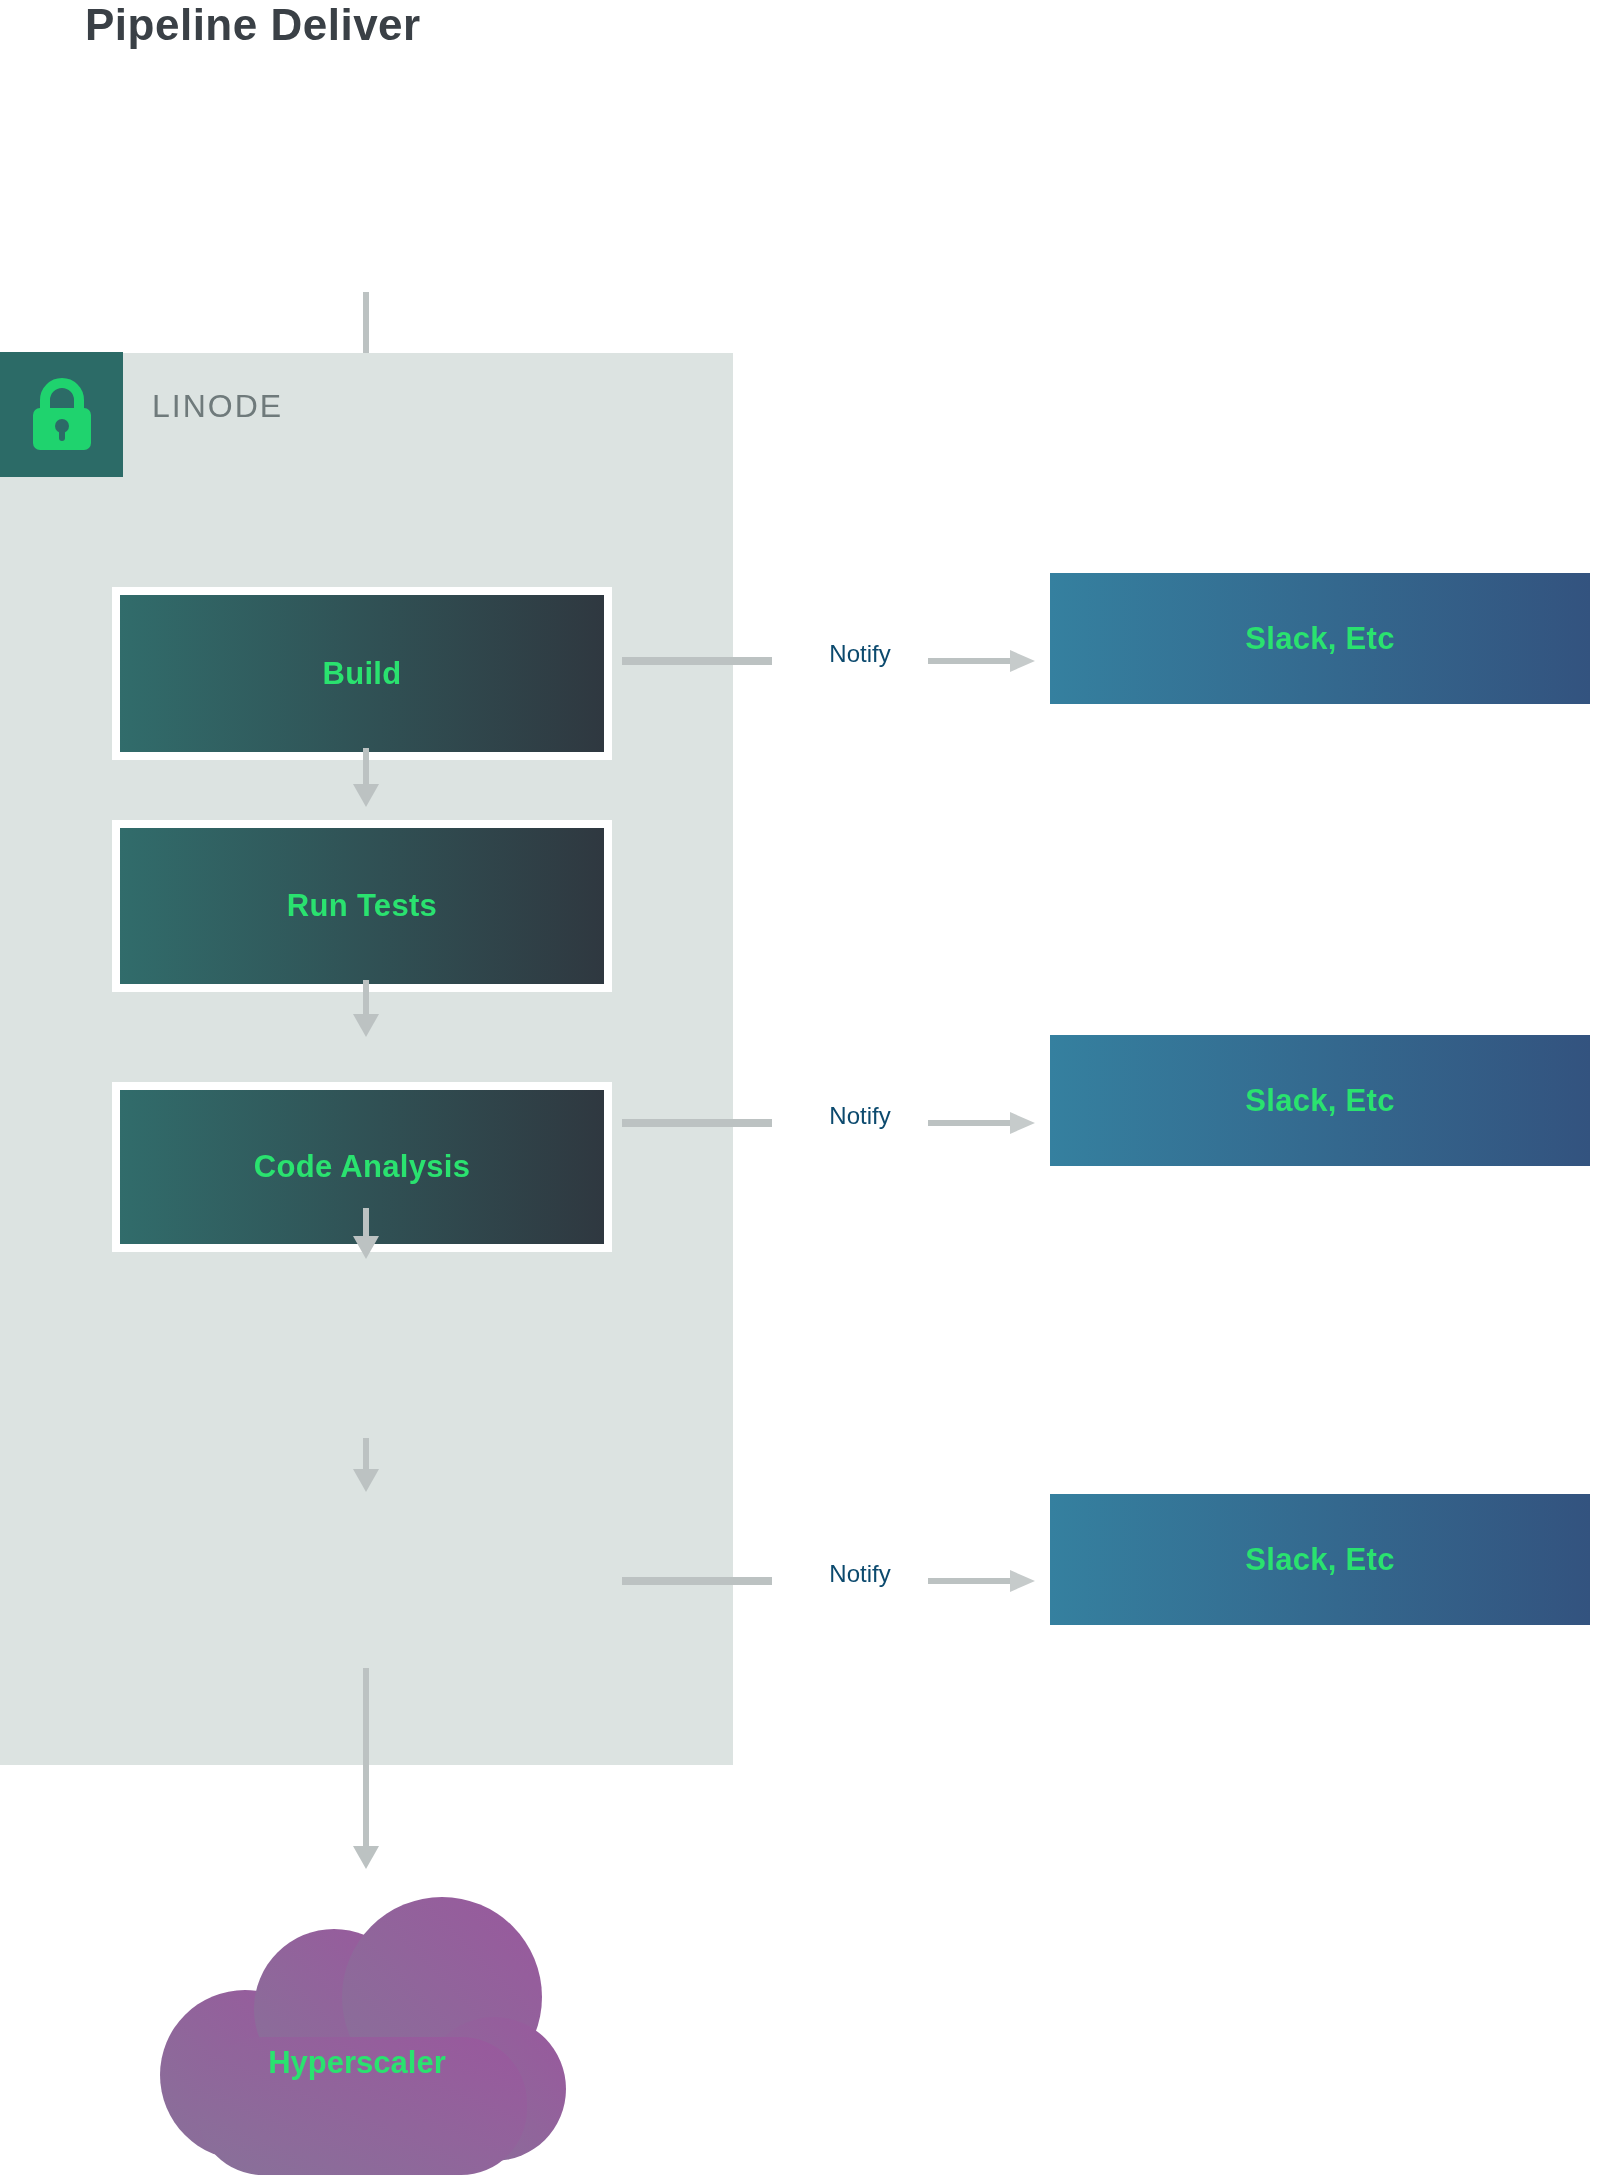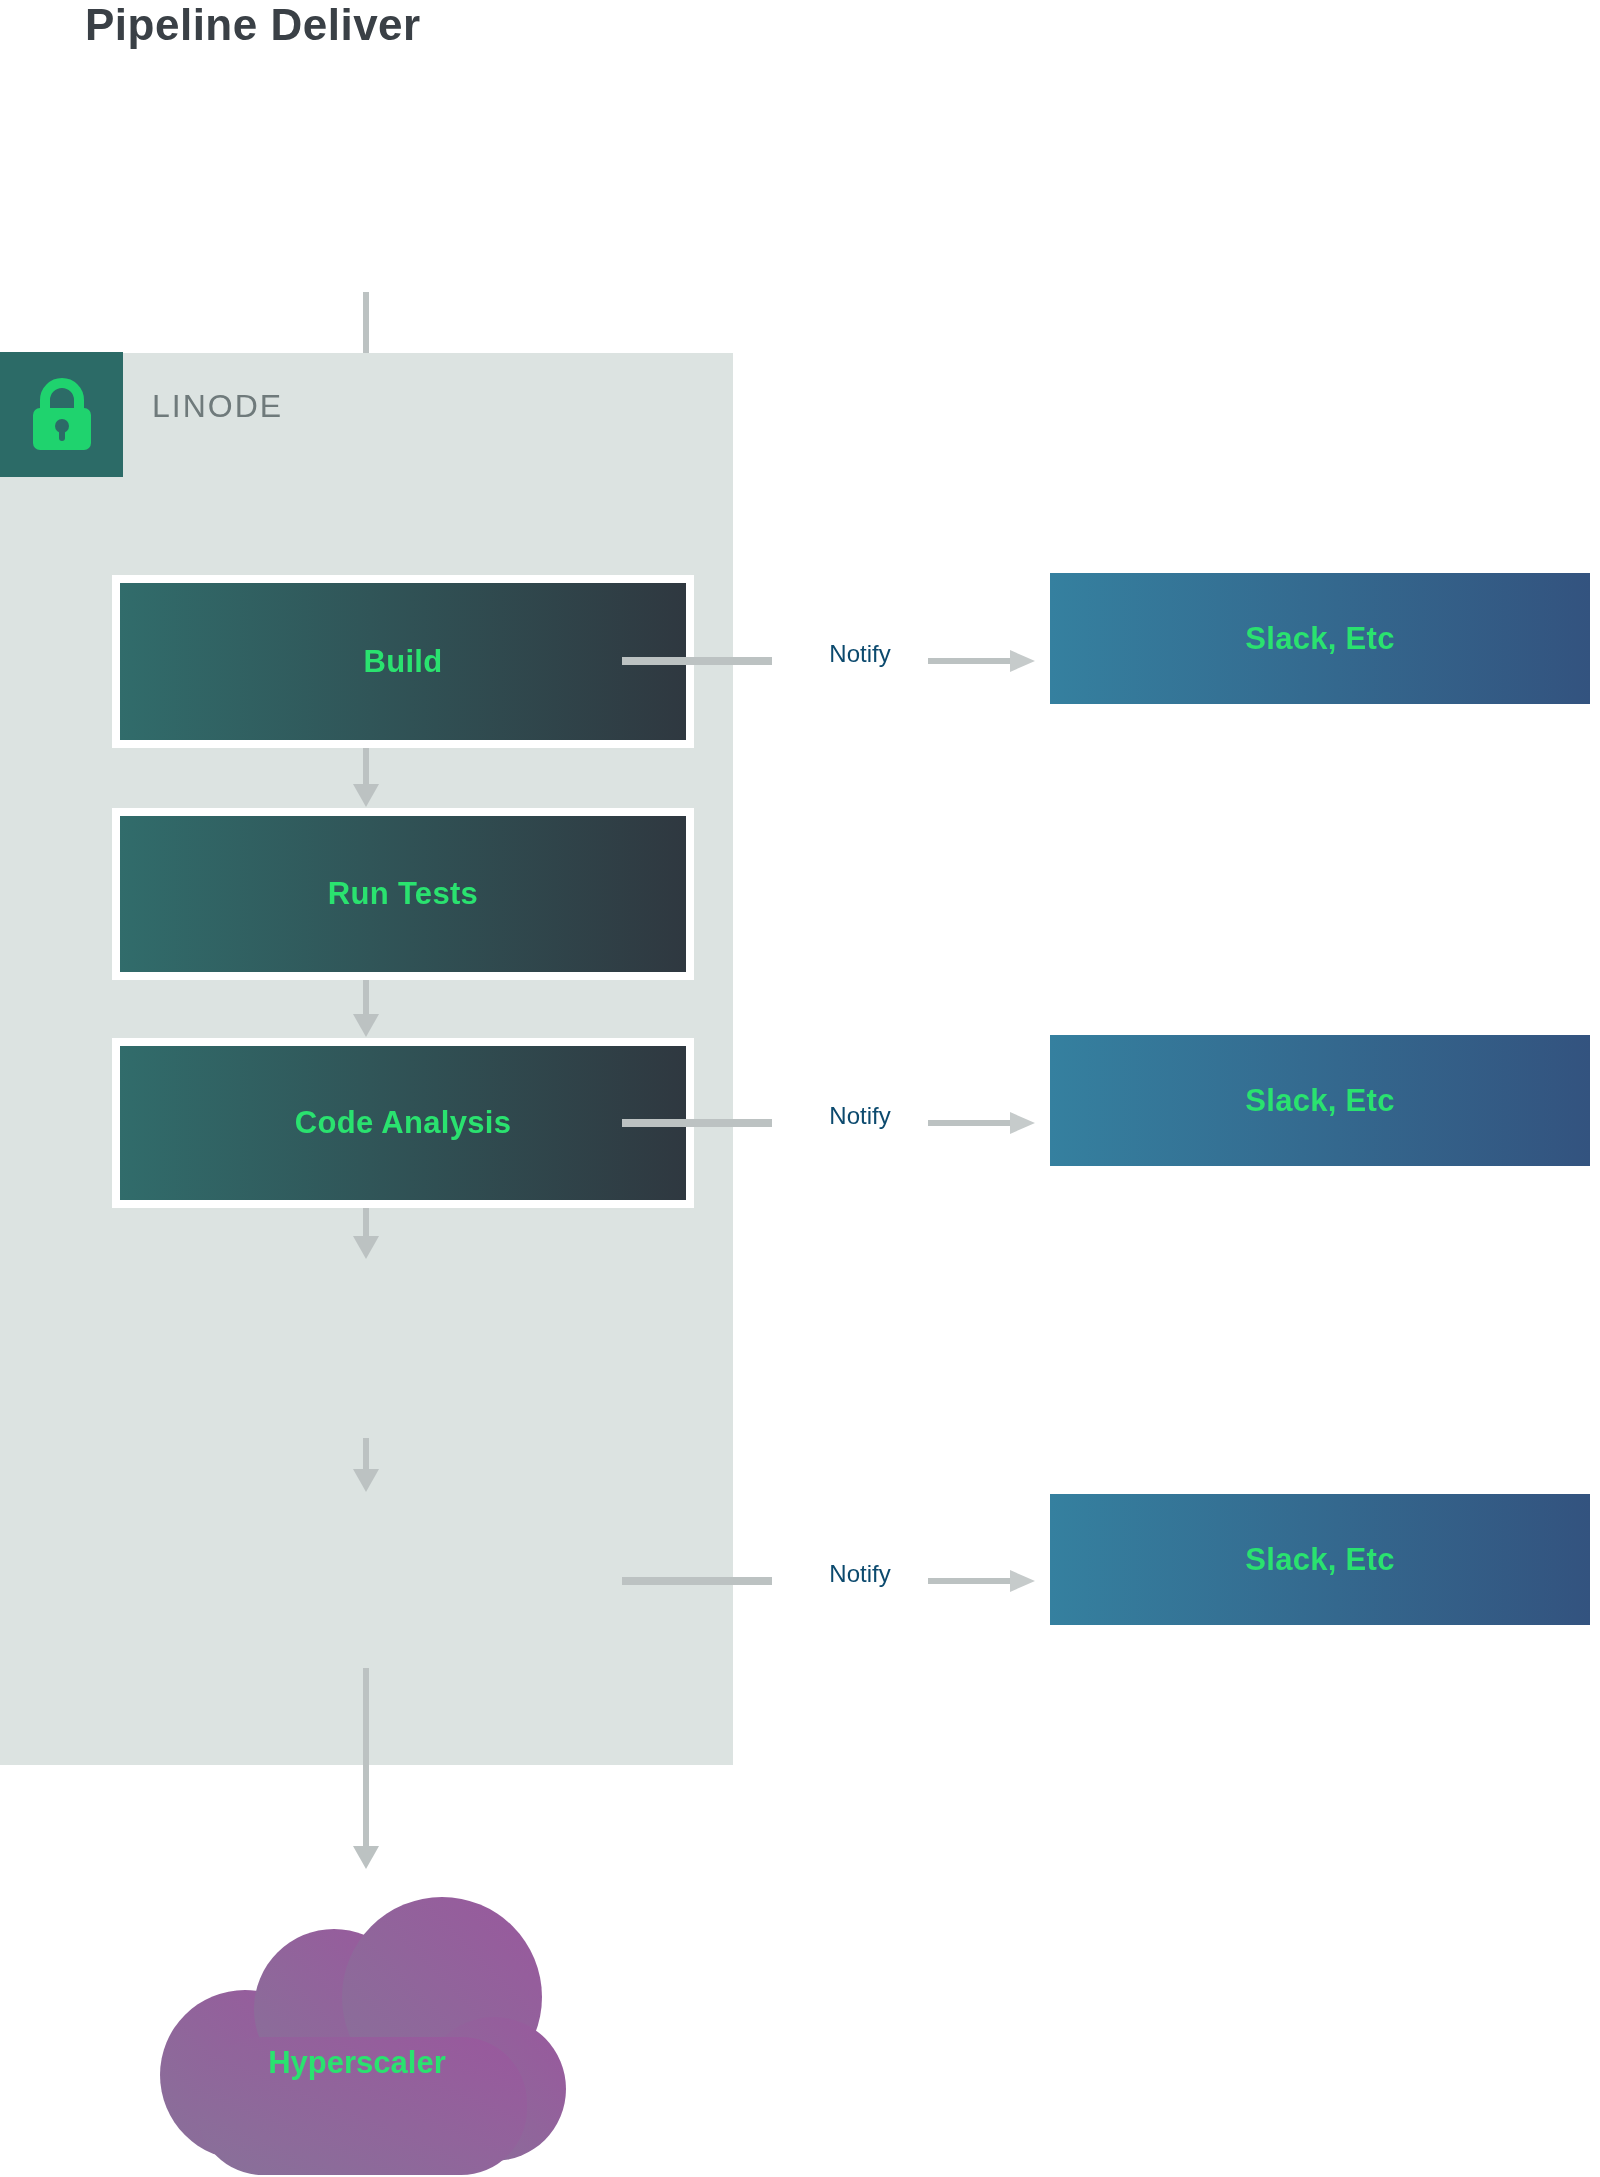--- a/index.html
+++ b/index.html
@@ -17,24 +17,24 @@
 
   .trigger{left:92px;top:120px;width:520px;height:168px;}
 
   
   .zone{position:absolute;left:0;top:353px;width:733px;height:1412px;background:#dce3e1;}
   .lock-badge{position:absolute;left:0;top:352px;width:123px;height:125px;background:#2c6b67;
     display:flex;align-items:center;justify-content:center;}
   .zone-label{position:absolute;left:152px;top:388px;font-size:32px;color:#6f7a7b;letter-spacing:2px;}
 
   
-  .stage{left:112px;width:582px;border:8px solid #ffffff;box-sizing:border-box;}
+  .stage{left:112px;width:500px;border:8px solid #ffffff;box-sizing:border-box;margin-top:12px;}
   .stage.build{top:575px;height:173px;}
   .stage.run-tests{top:808px;height:172px;}
-  .stage.code-analysis{top:1038px;height:170px;align-items:center;}
+  .stage.code-analysis{top:1070px;height:170px;align-items:center;}
   .stage.package{top:1260px;height:178px;}
   .stage.deliver{top:1493px;height:175px;}
 
   
   .slack{left:1050px;width:540px;height:131px;}
   .slack.s1{top:573px;}
   .slack.s2{top:1035px;}
   .slack.s3{top:1494px;}
 
   

